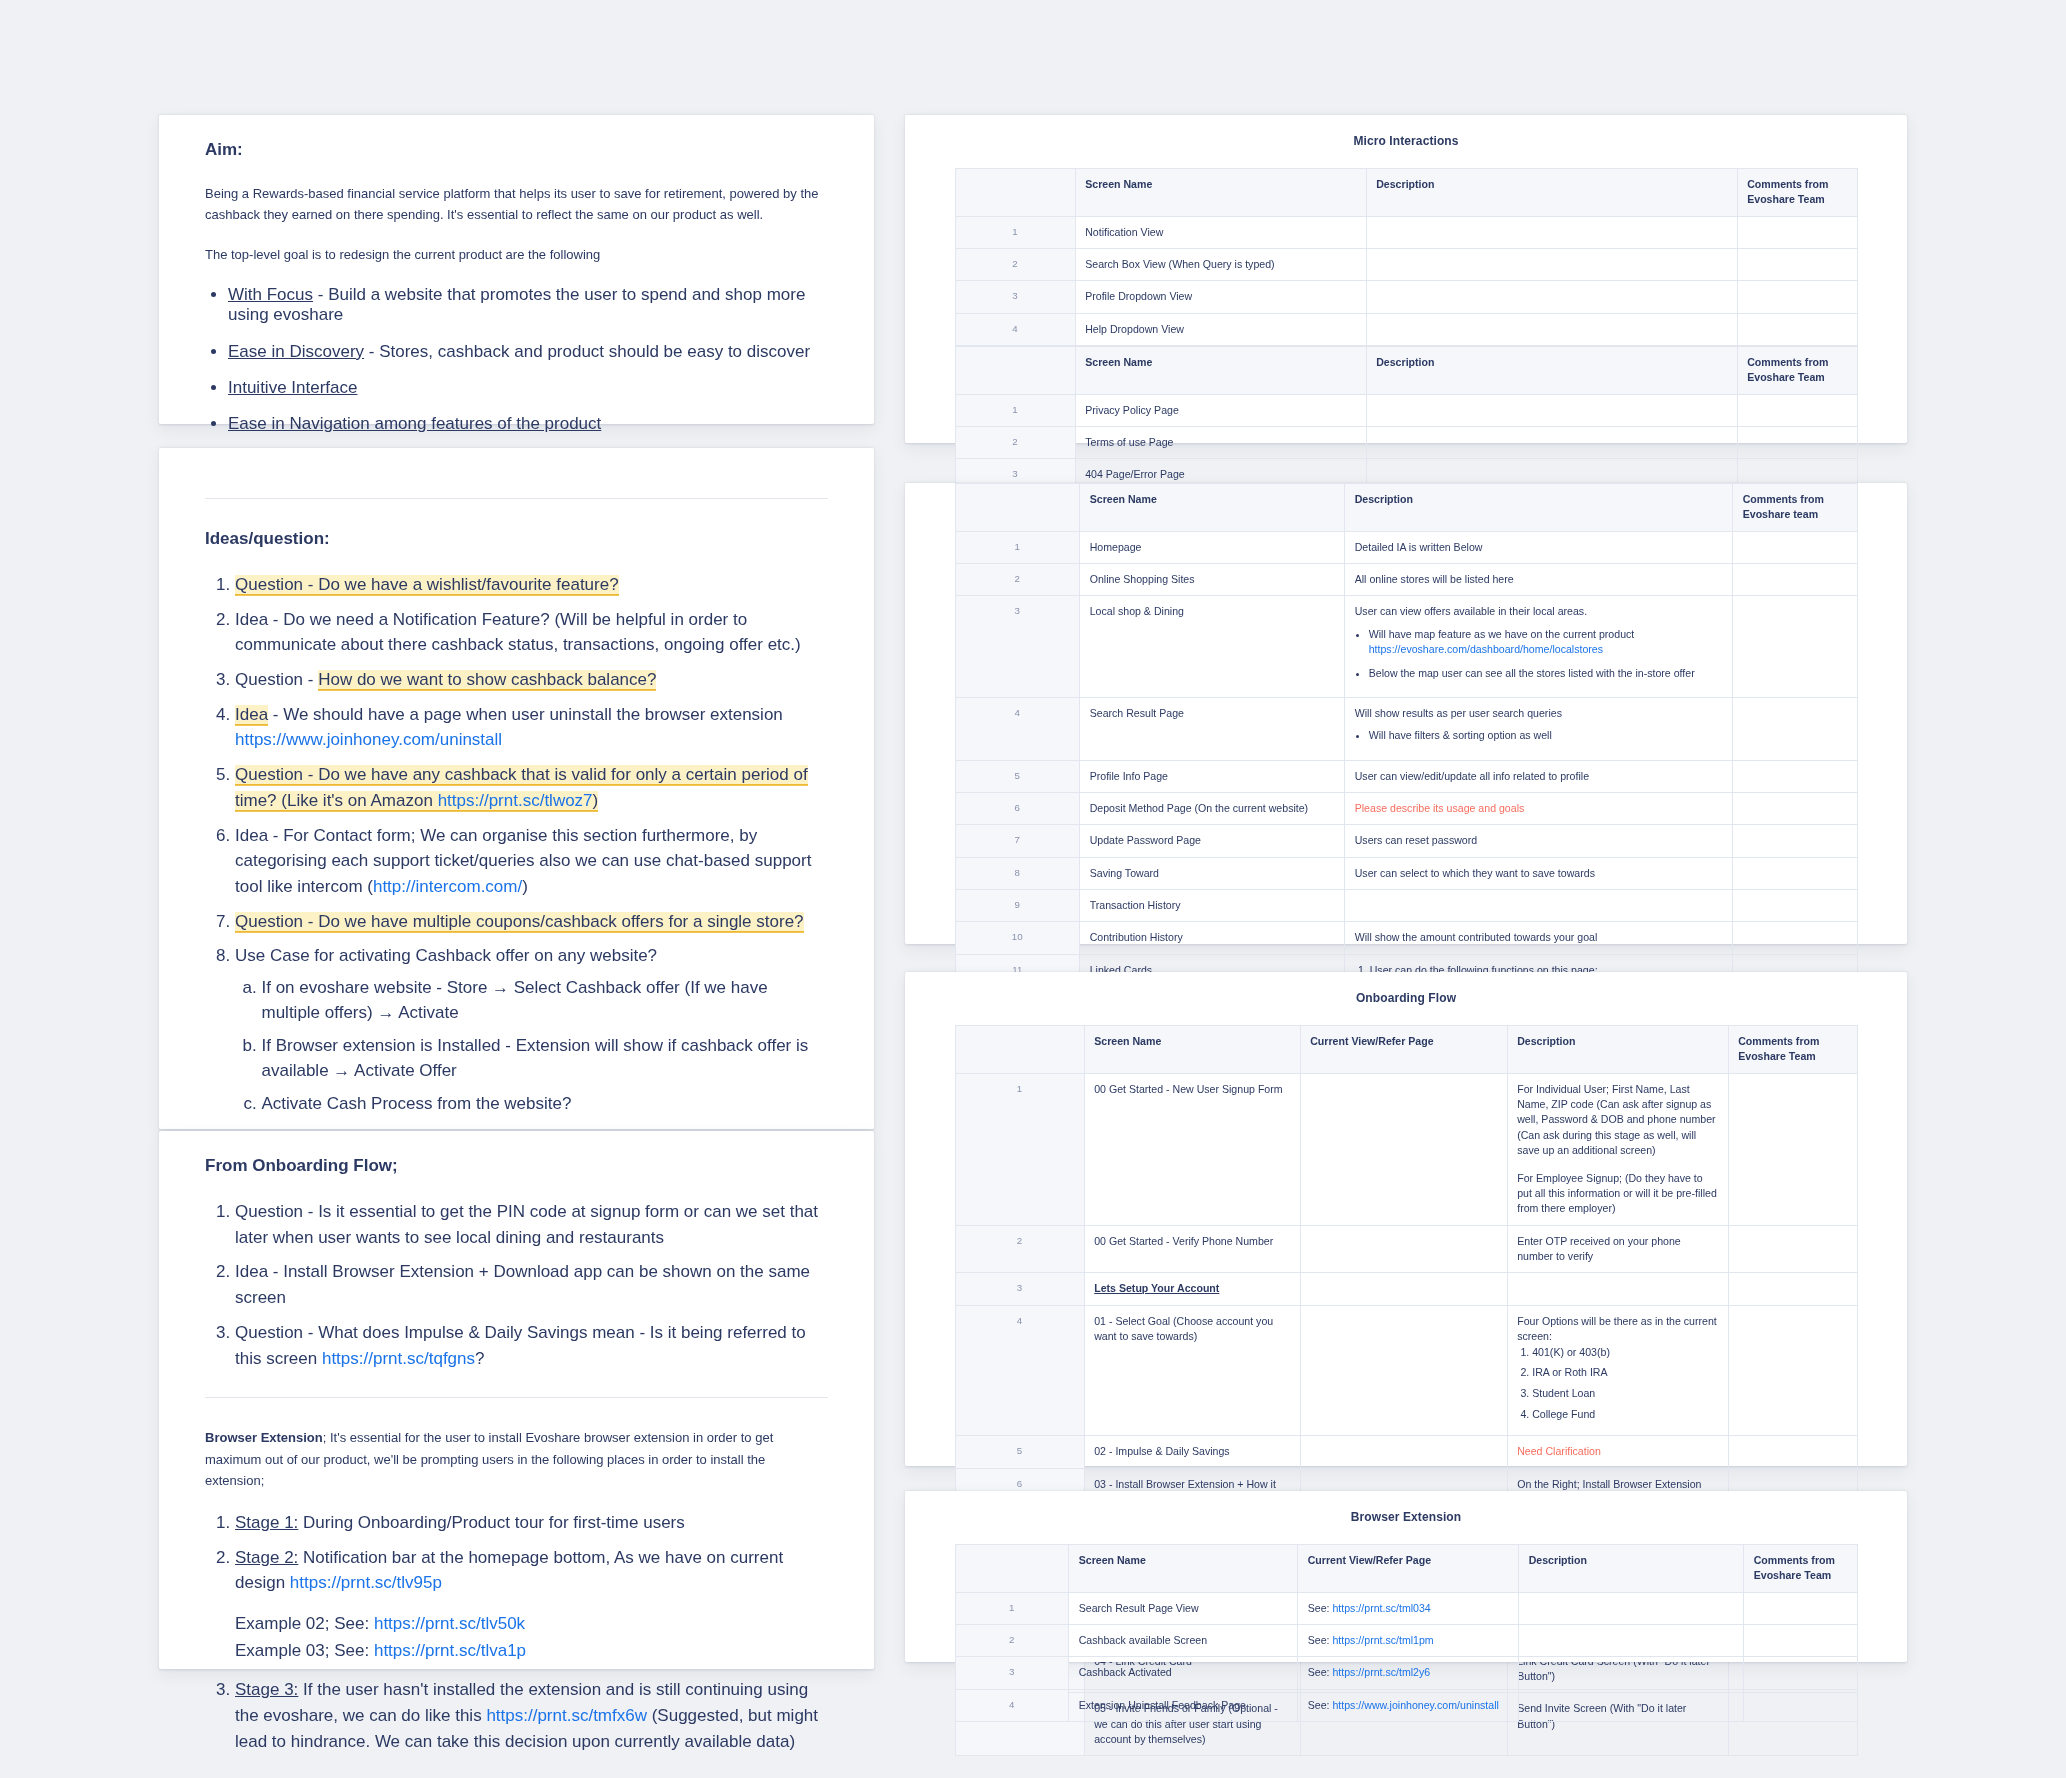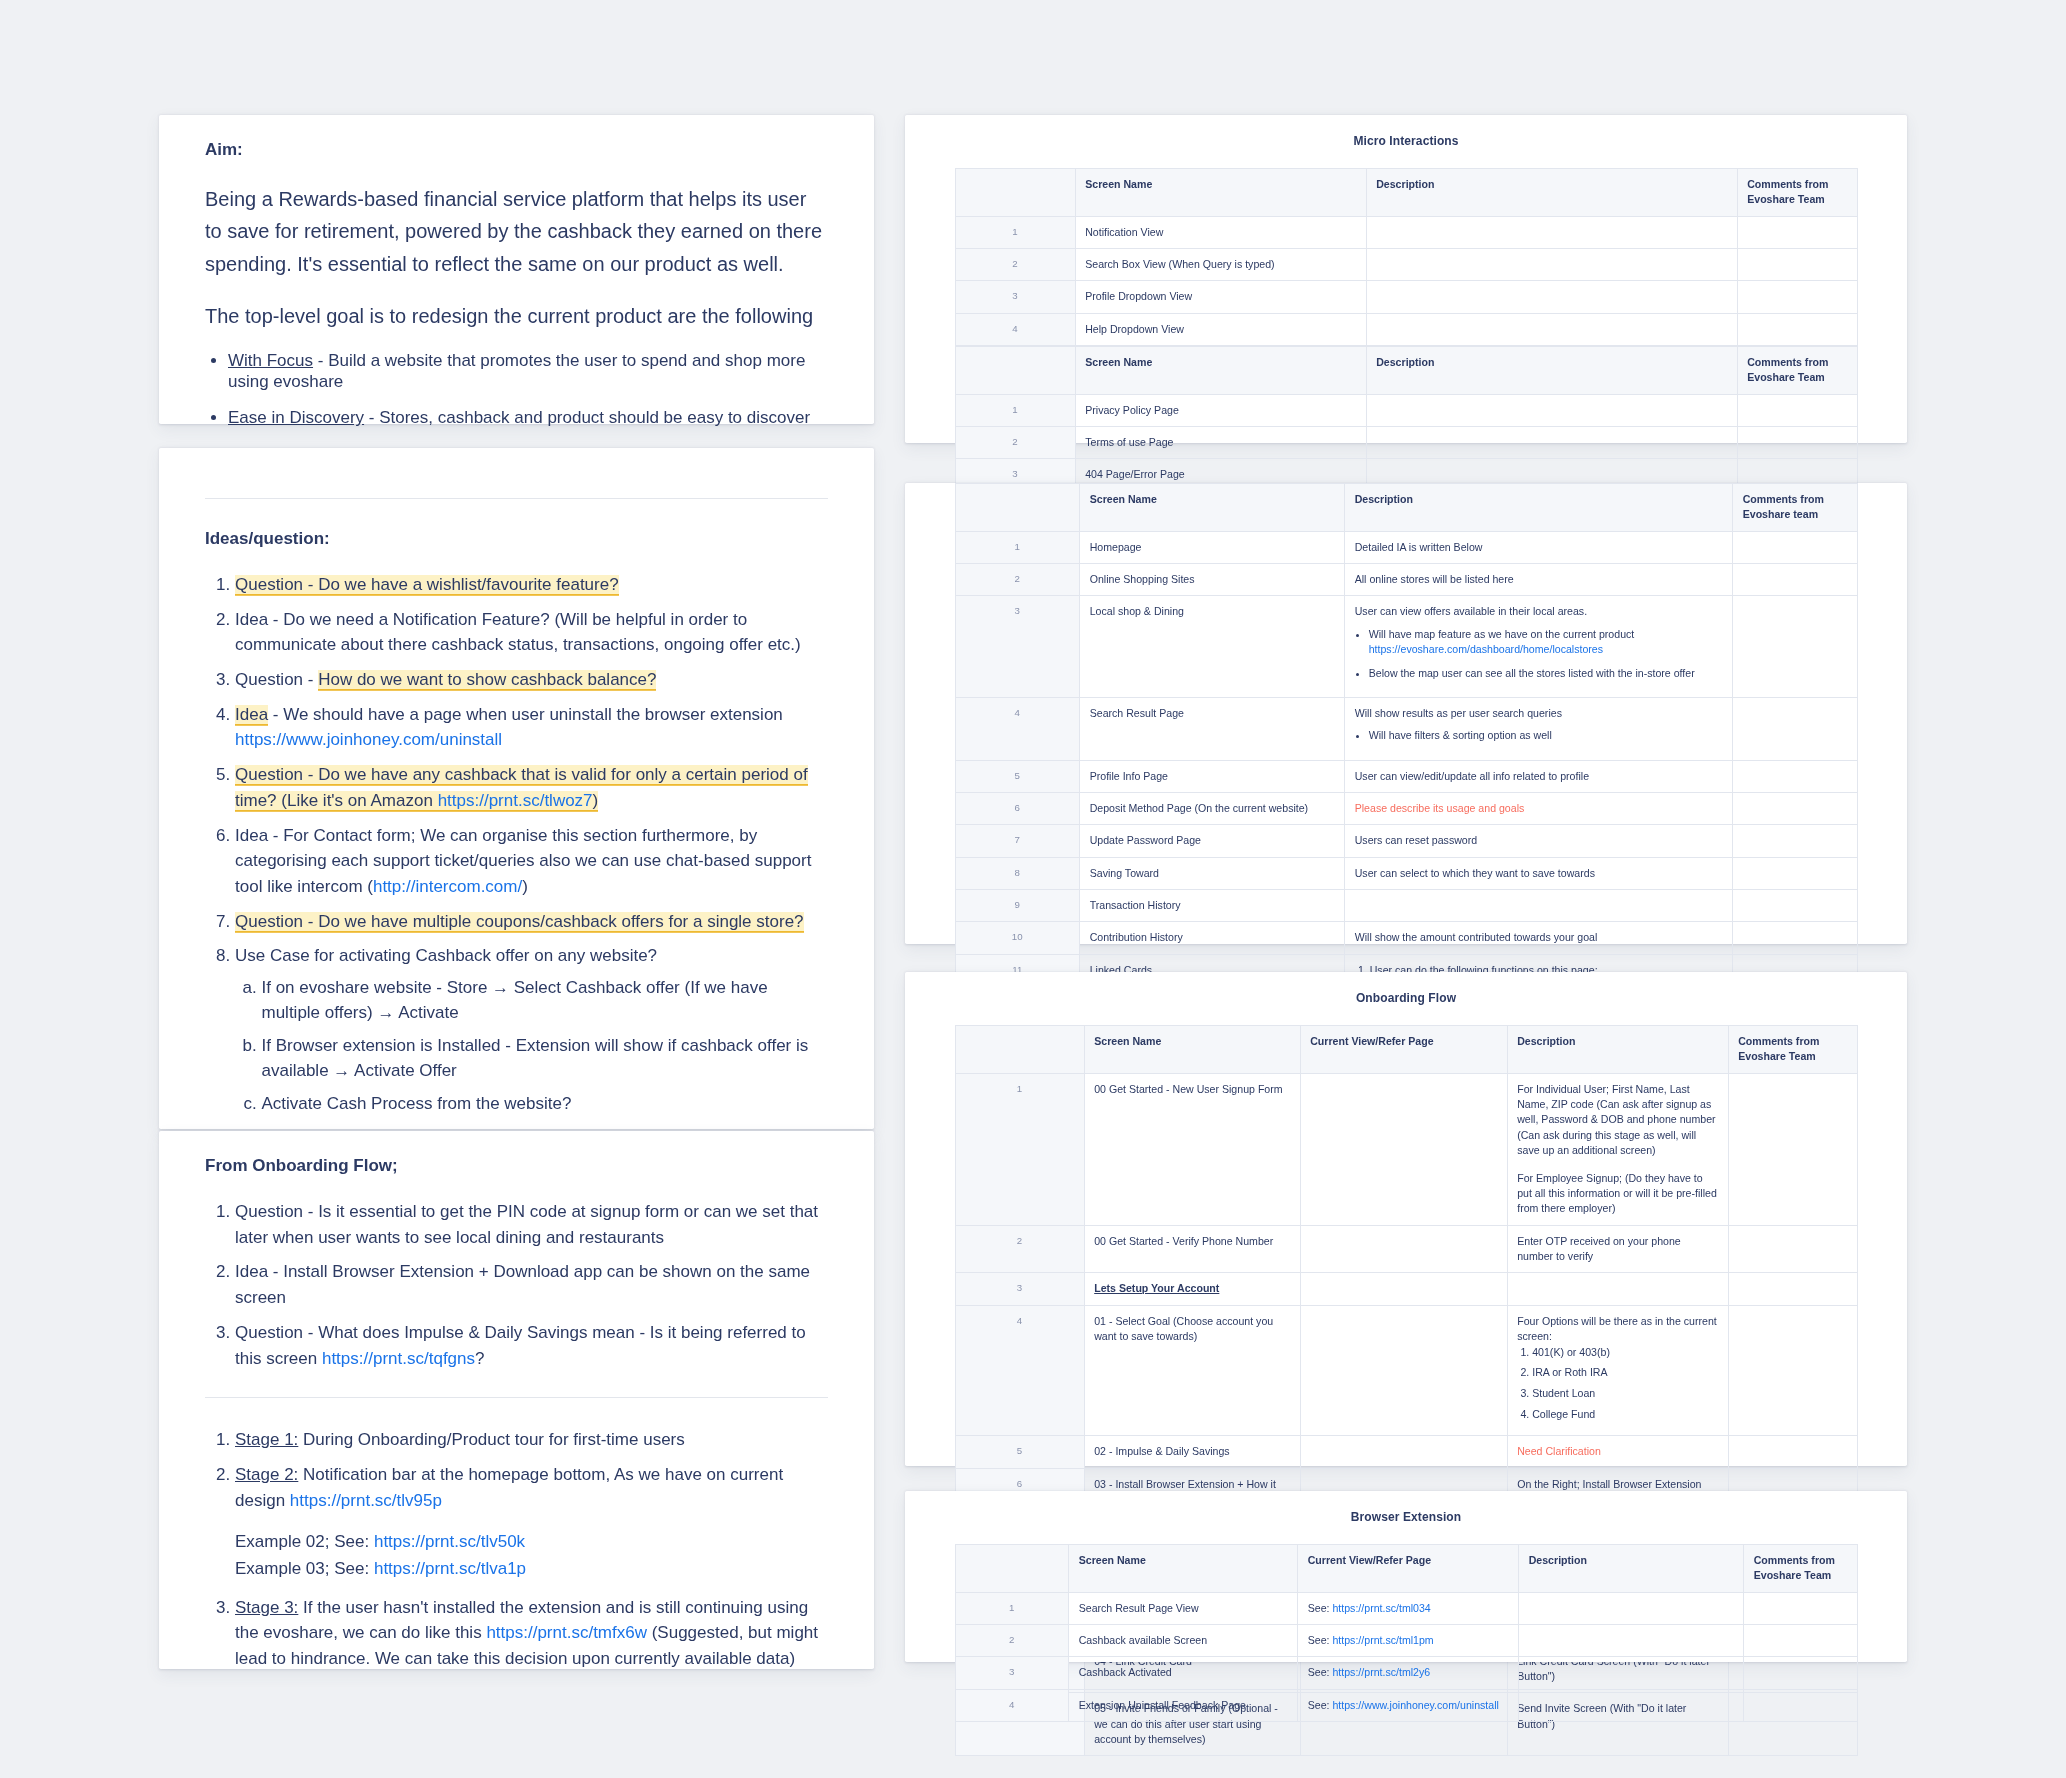--- a/index.html
+++ b/index.html
@@ -21,21 +21,21 @@
   }
 
   
   .c1 { left:159px;  top:115px;  width:715px; height:309px; }
   .c2 { left:159px;  top:448px;  width:715px; height:681px; }
   .c3 { left:159px;  top:1131px; width:715px; height:538px; }
 
   .pad { padding:25px 46px; }
 
   .h-strong { font-weight:bold; font-size:17px; margin:0 0 23px 0; }
-  p.body { font-size:20px; line-height:1.62; margin:0 0 19.4px 0; }
+  p.body { font-size:13px; line-height:1.62; margin:0 0 19.4px 0; }
   .divider { height:0.9px; background:#e3e6ec; margin:25px 0 30px 0; }
 
   ul.bullets { margin:5.3px 0 0 0; padding-left:23px; }
   ul.bullets li { font-size:17px; line-height:1.2; margin-bottom:16px; }
   ul.bullets li .u { text-decoration:underline; }
 
   ol.numlist { margin:12.4px 0 0 0; padding-left:30px; }
   ol.numlist > li { font-size:17px; line-height:1.52; margin-bottom:8.8px; }
   ol.alpha { list-style-type:lower-alpha; margin:5.3px 0 0 0; padding-left:26.5px; }
   ol.alpha > li { font-size:17px; line-height:1.5; margin-bottom:7px; }
@@ -140,20 +140,21 @@
 
   <div class="card c3">
     <div class="pad">
       <div class="h-strong">From Onboarding Flow;</div>
       <ol class="numlist" id="ext-onb-list">
           <li>Question - Is it essential to get the PIN code at signup form or can we set that later when user wants to see local dining and restaurants</li>
           <li>Idea - Install Browser Extension + Download app can be shown on the same screen</li>
           <li>Question - What does Impulse &amp; Daily Savings mean - Is it being referred to this screen <a class="lnk " href="#">https://prnt.sc/tqfgns</a>?</li>
         </ol>
       <div class="divider"></div>
+      <p class="body" id="ext-intro"><span class="b">Browser Extension</span>; It's essential for the user to install Evoshare browser extension in order to get maximum out of our product, we'll be prompting users in the following places in order to install the extension;</p>
       <ol class="numlist" id="ext-stages">
           <li><span class="u">Stage 1:</span> During Onboarding/Product tour for first-time users</li>
           <li><span class="u">Stage 2:</span> Notification bar at the homepage bottom, As we have on current design <a class="lnk " href="#">https://prnt.sc/tlv95p</a><div class="exblock">
               <p class="exrow">Example 02; See: <a class="lnk " href="#">https://prnt.sc/tlv50k</a></p>
               <p class="exrow">Example 03; See: <a class="lnk " href="#">https://prnt.sc/tlva1p</a></p>
             </div></li>
           <li><span class="u">Stage 3:</span> If the user hasn't installed the extension and is still continuing using the evoshare, we can do like this <a class="lnk " href="#">https://prnt.sc/tmfx6w</a> (Suggested, but might lead to hindrance. We can take this decision upon currently available data)</li>
         </ol>
 
     </div>

